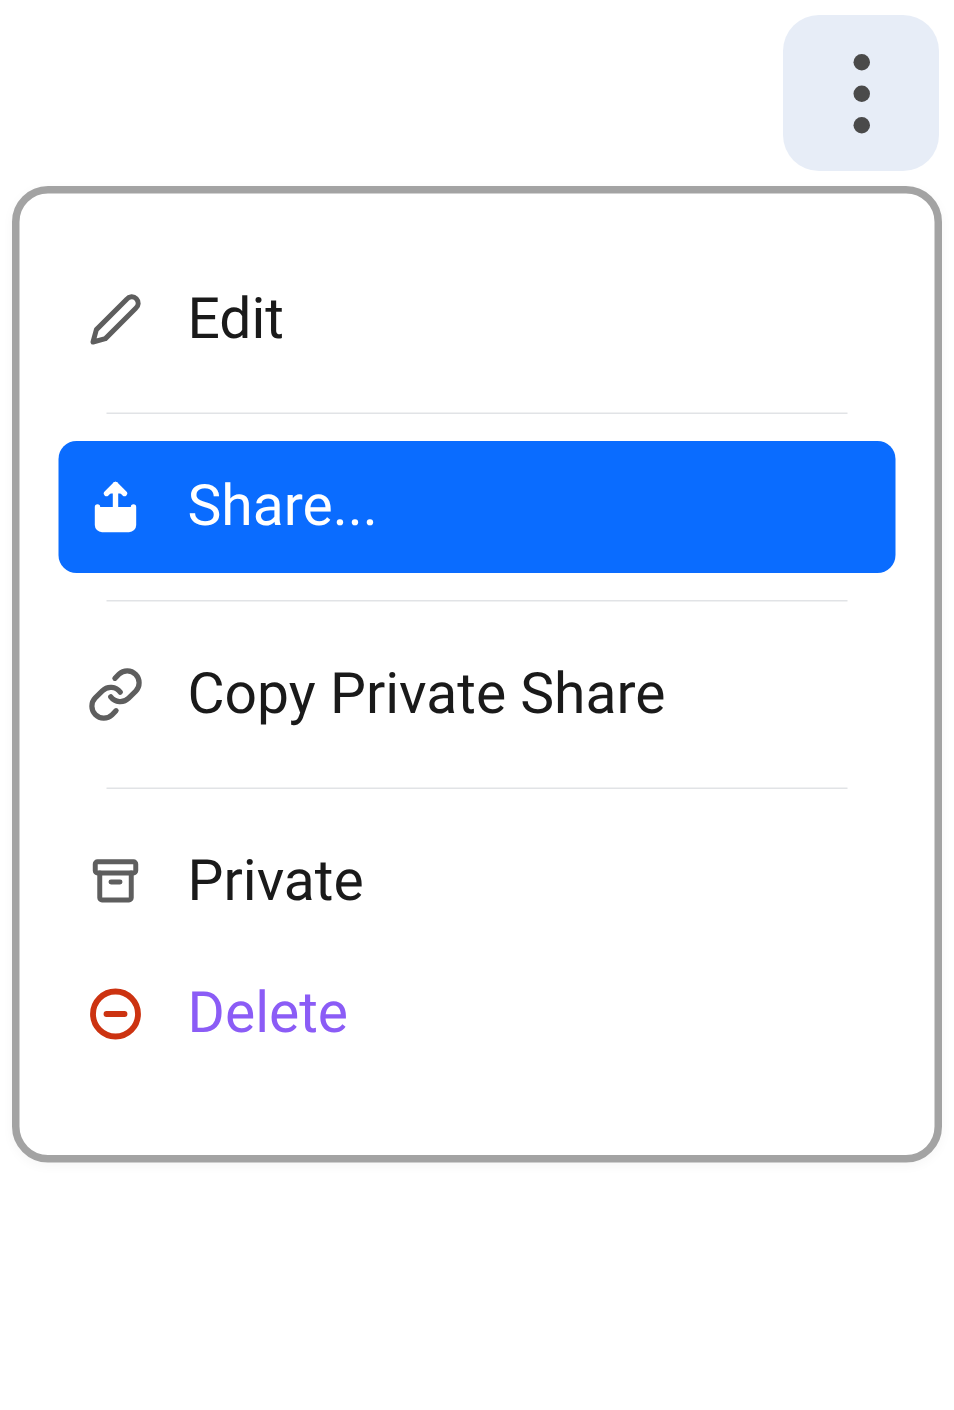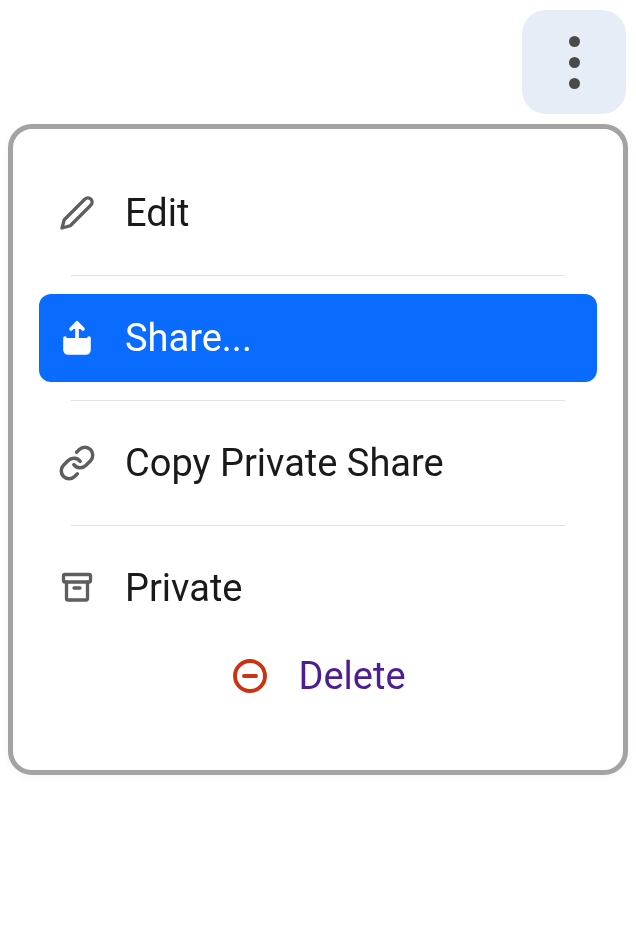--- a/index.html
+++ b/index.html
@@ -64,22 +64,21 @@
       color: #ffffff;
       border-radius: 12px;
       margin: 0 26px;
       padding: 22px 18px;
     }
     .menu-item.selected .icon svg {
       stroke: #ffffff;
       fill: #ffffff;
     }
     .menu-item.danger {
-      color: #4c1d95;
-      justify-content: center;
+      color: #8b5cf6;
     }
     .icon {
       width: 40px;
       height: 40px;
       display: flex;
       align-items: center;
       justify-content: center;
       flex-shrink: 0;
     }
     .divider {

